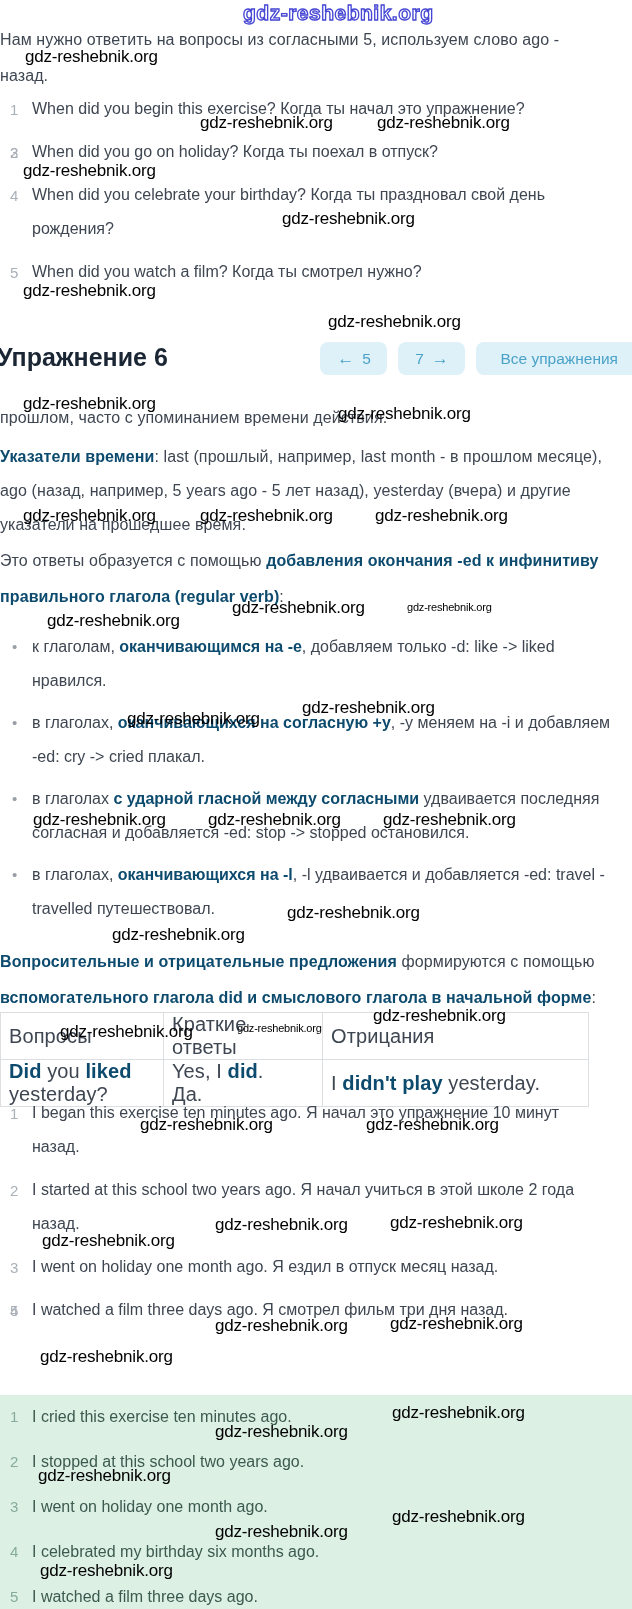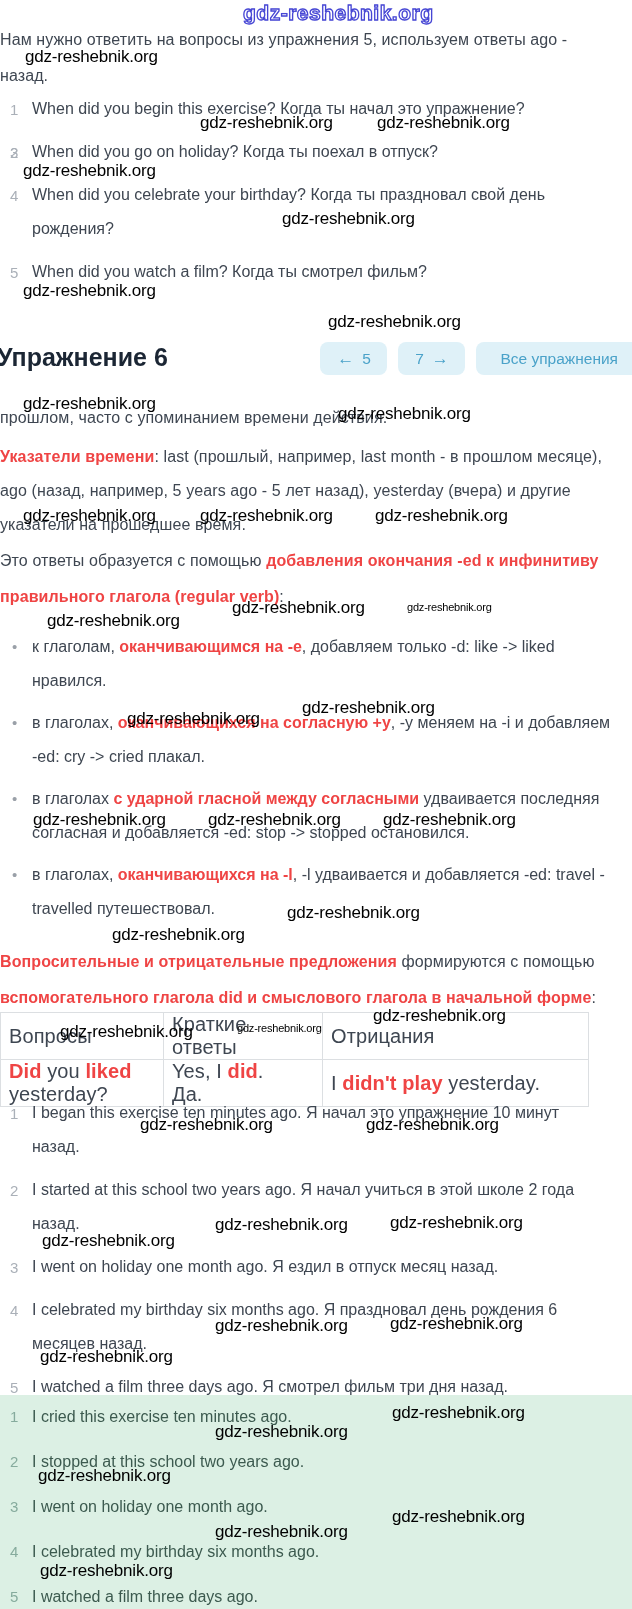--- a/index.html
+++ b/index.html
@@ -1,21 +1,21 @@
 <!DOCTYPE html>
 <html><head>
 <meta charset="utf-8">
 <style>
   html,body{margin:0;padding:0;background:#fff;}
   .page{position:relative;width:632px;height:1609px;overflow:hidden;background:#fff;
         font-family:"Liberation Sans",sans-serif;color:#3e4651;}
   .abs{position:absolute;left:0;}
   
   .para{margin:0;font-size:16px;line-height:36px;letter-spacing:.1px;}
-  .b{font-weight:bold;color:#ef4444;}
+  .b{font-weight:bold;color:#0c4a6e;}
   
   .s-intro{top:22px;width:600px;}
   
   ol.plist{list-style:none;margin:0;padding:0;font-size:16px;}
   ol.plist li{position:relative;padding-left:32px;line-height:34px;margin-bottom:9px;}
   ol.plist .num{position:absolute;left:10px;top:1px;color:#aab0b8;font-size:15px;}
   .s-questions{top:92px;width:606px;}
   .s-answers{top:1096px;width:602px;}
   
   .s-exheader{top:338px;width:628px;height:42px;}
@@ -53,21 +53,21 @@
   .wm-outline{position:absolute;left:243px;top:1px;font-size:21px;font-weight:bold;color:#fff;
       letter-spacing:.5px;-webkit-text-stroke:1.3px #4646d4;text-shadow:0 0 1px #4646d4;white-space:nowrap;}
 </style>
 </head>
 <body>
 
 <div class="page">
 
   <div class="wm-outline">gdz-reshebnik.org</div>
 
-  <p class="para abs s-intro">Нам нужно ответить на вопросы из упражнения 5, используем ответы ago - назад.</p>
+  <p class="para abs s-intro">Нам нужно ответить на вопросы из согласными 5, используем слово ago - назад.</p>
 
   <ol class="plist abs s-questions">
 
       <li>
         <span class="num">1</span>
         <span>When did you begin this exercise? Когда ты начал это упражнение?</span>
       </li>
 
       <li>
         <span class="num">2</span>
@@ -78,21 +78,21 @@
         <span>When did you go on holiday? Когда ты поехал в отпуск?</span>
       </li>
 
       <li>
         <span class="num">4</span>
         <span>When did you celebrate your birthday? Когда ты праздновал свой день рождения?</span>
       </li>
 
       <li>
         <span class="num">5</span>
-        <span>When did you watch a film? Когда ты смотрел фильм?</span>
+        <span>When did you watch a film? Когда ты смотрел нужно?</span>
       </li>
     </ol>
 
   <div class="abs s-exheader">
     <h1 class="ex-title">Упражнение 6</h1>
     <div class="nav">
       <button class="nav-btn sq">
         <span class="arrow">←</span>
         <span>5</span>
       </button>
@@ -169,21 +169,20 @@
         <span>I started at this school two years ago. Я начал учиться в этой школе 2 года назад.</span>
       </li>
 
       <li>
         <span class="num">3</span>
         <span>I went on holiday one month ago. Я ездил в отпуск месяц назад.</span>
       </li>
 
       <li>
         <span class="num">4</span>
-        <span>I celebrated my birthday six months ago. Я праздновал день рождения 6 месяцев назад.</span>
       </li>
 
       <li>
         <span class="num">5</span>
         <span>I watched a film three days ago. Я смотрел фильм три дня назад.</span>
       </li>
     </ol>
 
   <div class="abs s-green">
     <ol class="plist">

